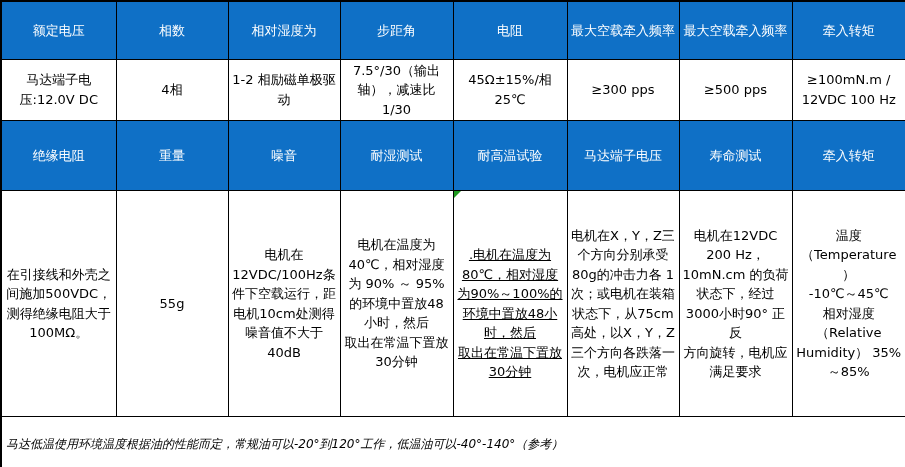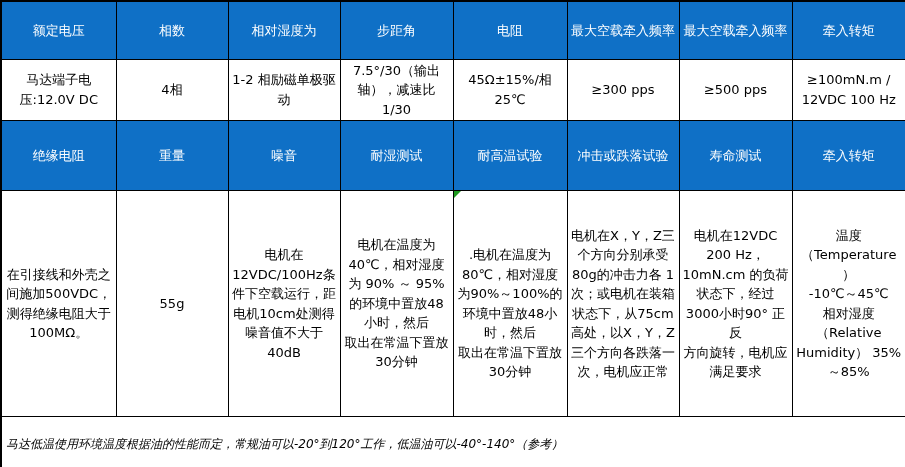--- a/index.html
+++ b/index.html
@@ -34,21 +34,21 @@
     background: #0F70C6;
     color: #ffffff;
     font-size: 13px;
     white-space: normal;
   }
   tr.r1 { height: 58px; }
   tr.r2 { height: 58px; }
   tr.r3 { height: 70px; }
   tr.r4 { height: 226px; }
   tr.r5 { height: 44px; }
-  td.marker-cell { position: relative; }
+  td.marker-cell { position: relative; text-decoration: underline; }
   .err-marker {
     position: absolute;
     top: 0; left: 0;
     width: 0; height: 0;
     border-top: 7px solid #1F9B1F;
     border-right: 7px solid transparent;
   }
   tr.r5 td {
     text-align: left;
     font-size: 12px;
@@ -92,21 +92,21 @@
         <td>≥300 pps</td>
         <td>≥500 pps</td>
         <td>≥100mN.m / 12VDC 100 Hz</td>
       </tr>
       <tr class="hdr r3">
         <td>绝缘电阻</td>
         <td>重量</td>
         <td>噪音</td>
         <td>耐湿测试</td>
         <td>耐高温试验</td>
-        <td>冲击或跌落试验</td>
+        <td>马达端子电压</td>
         <td>寿命测试</td>
         <td>牵入转矩</td>
       </tr>
       <tr class="r4">
         <td>在引接线和外壳之间施加500VDC，测得绝缘电阻大于100MΩ。</td>
         <td>55g</td>
         <td>电机在 12VDC/100Hz条件下空载运行，距电机10cm处测得噪音值不大于40dB</td>
         <td>电机在温度为 40℃，相对湿度为 90% ～ 95%的环境中置放48小时，然后
 取出在常温下置放30分钟</td>
         <td class="marker-cell">

